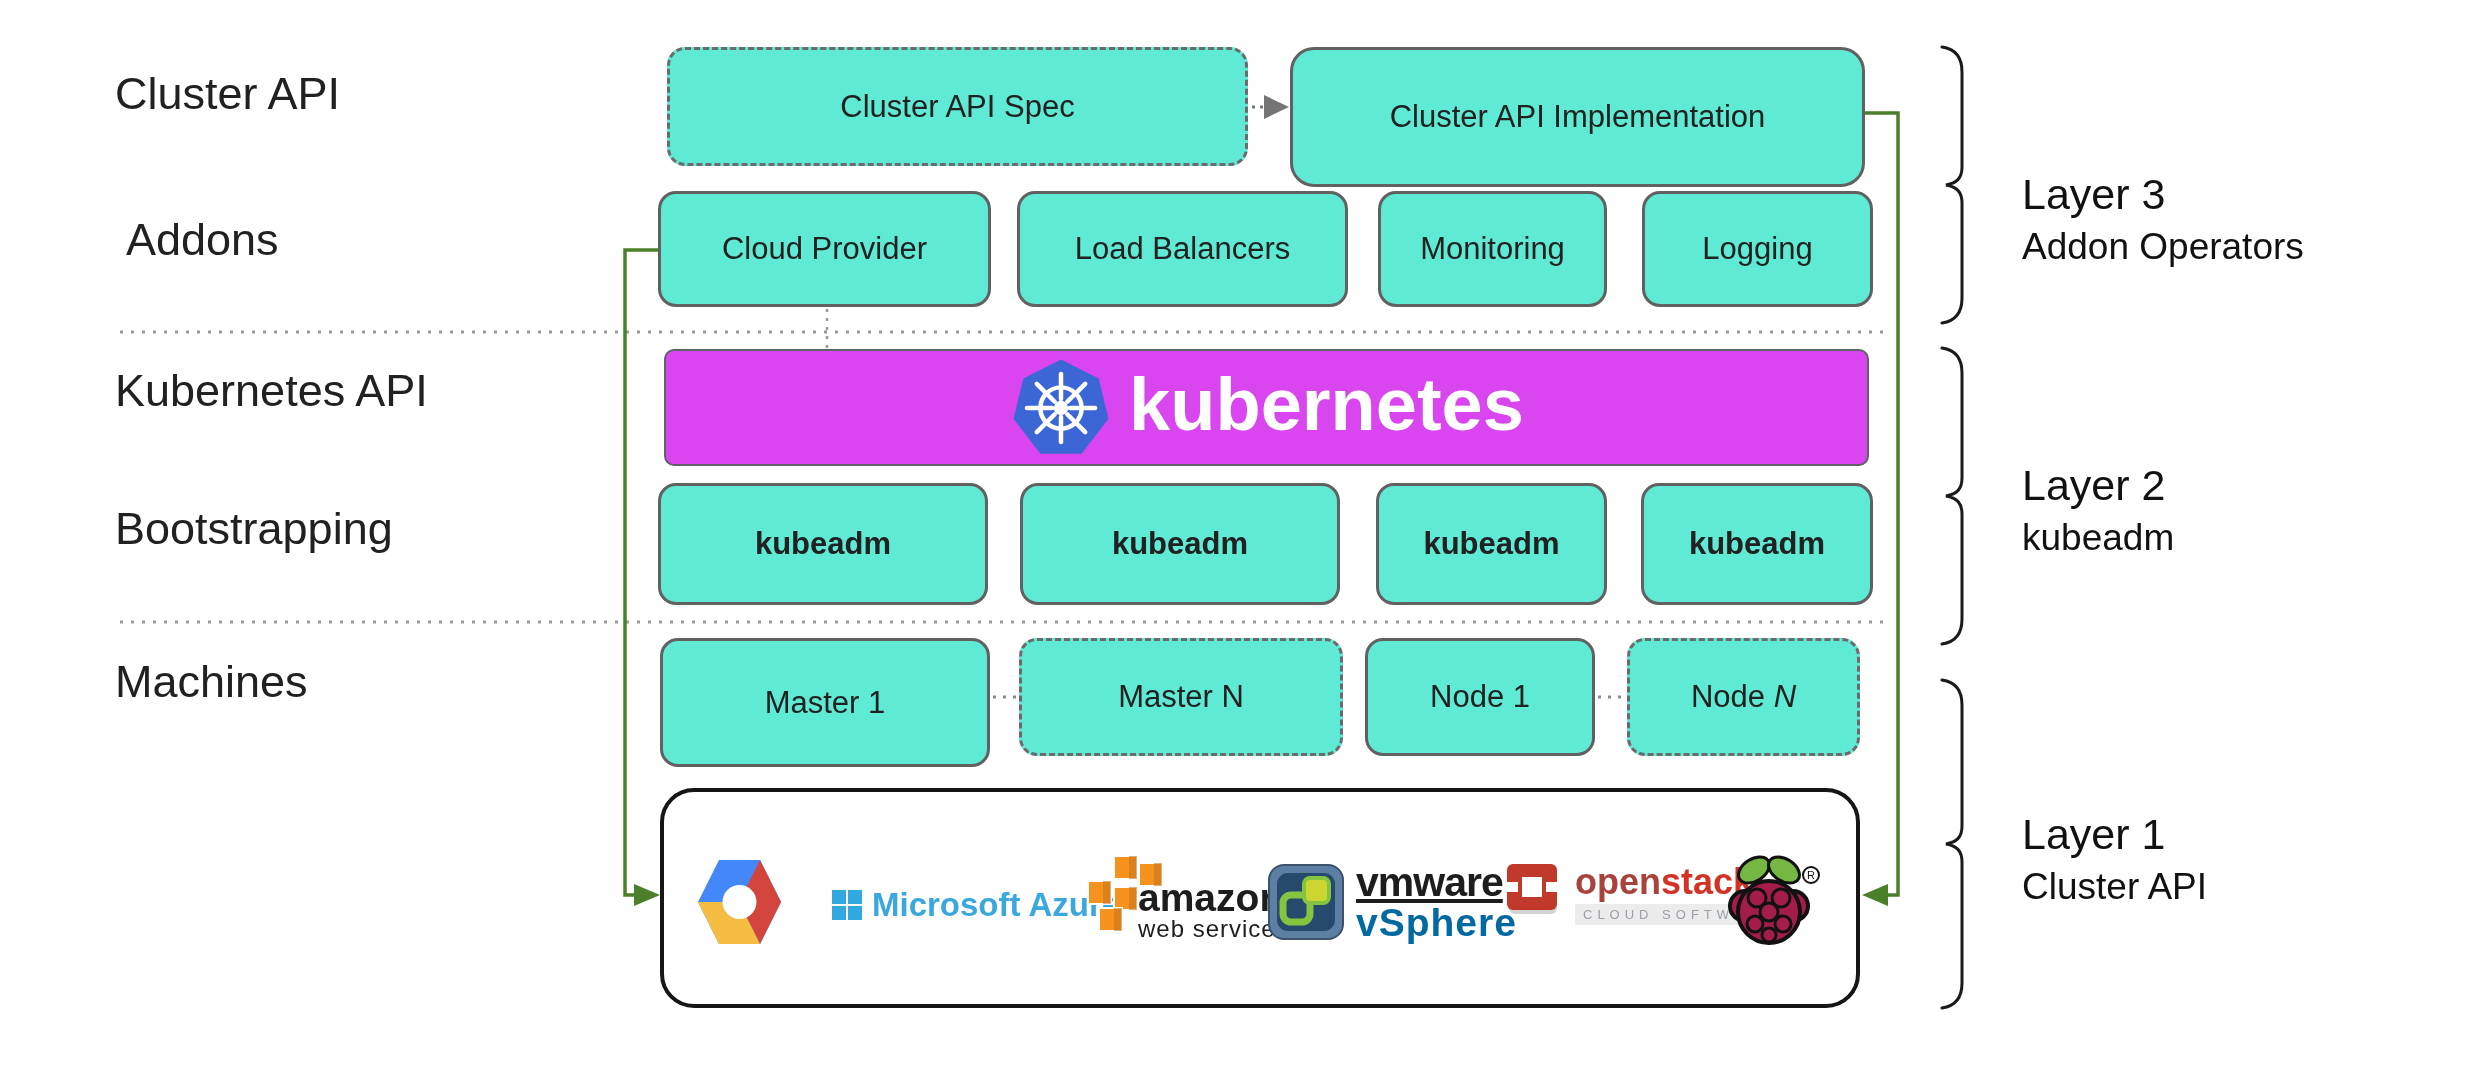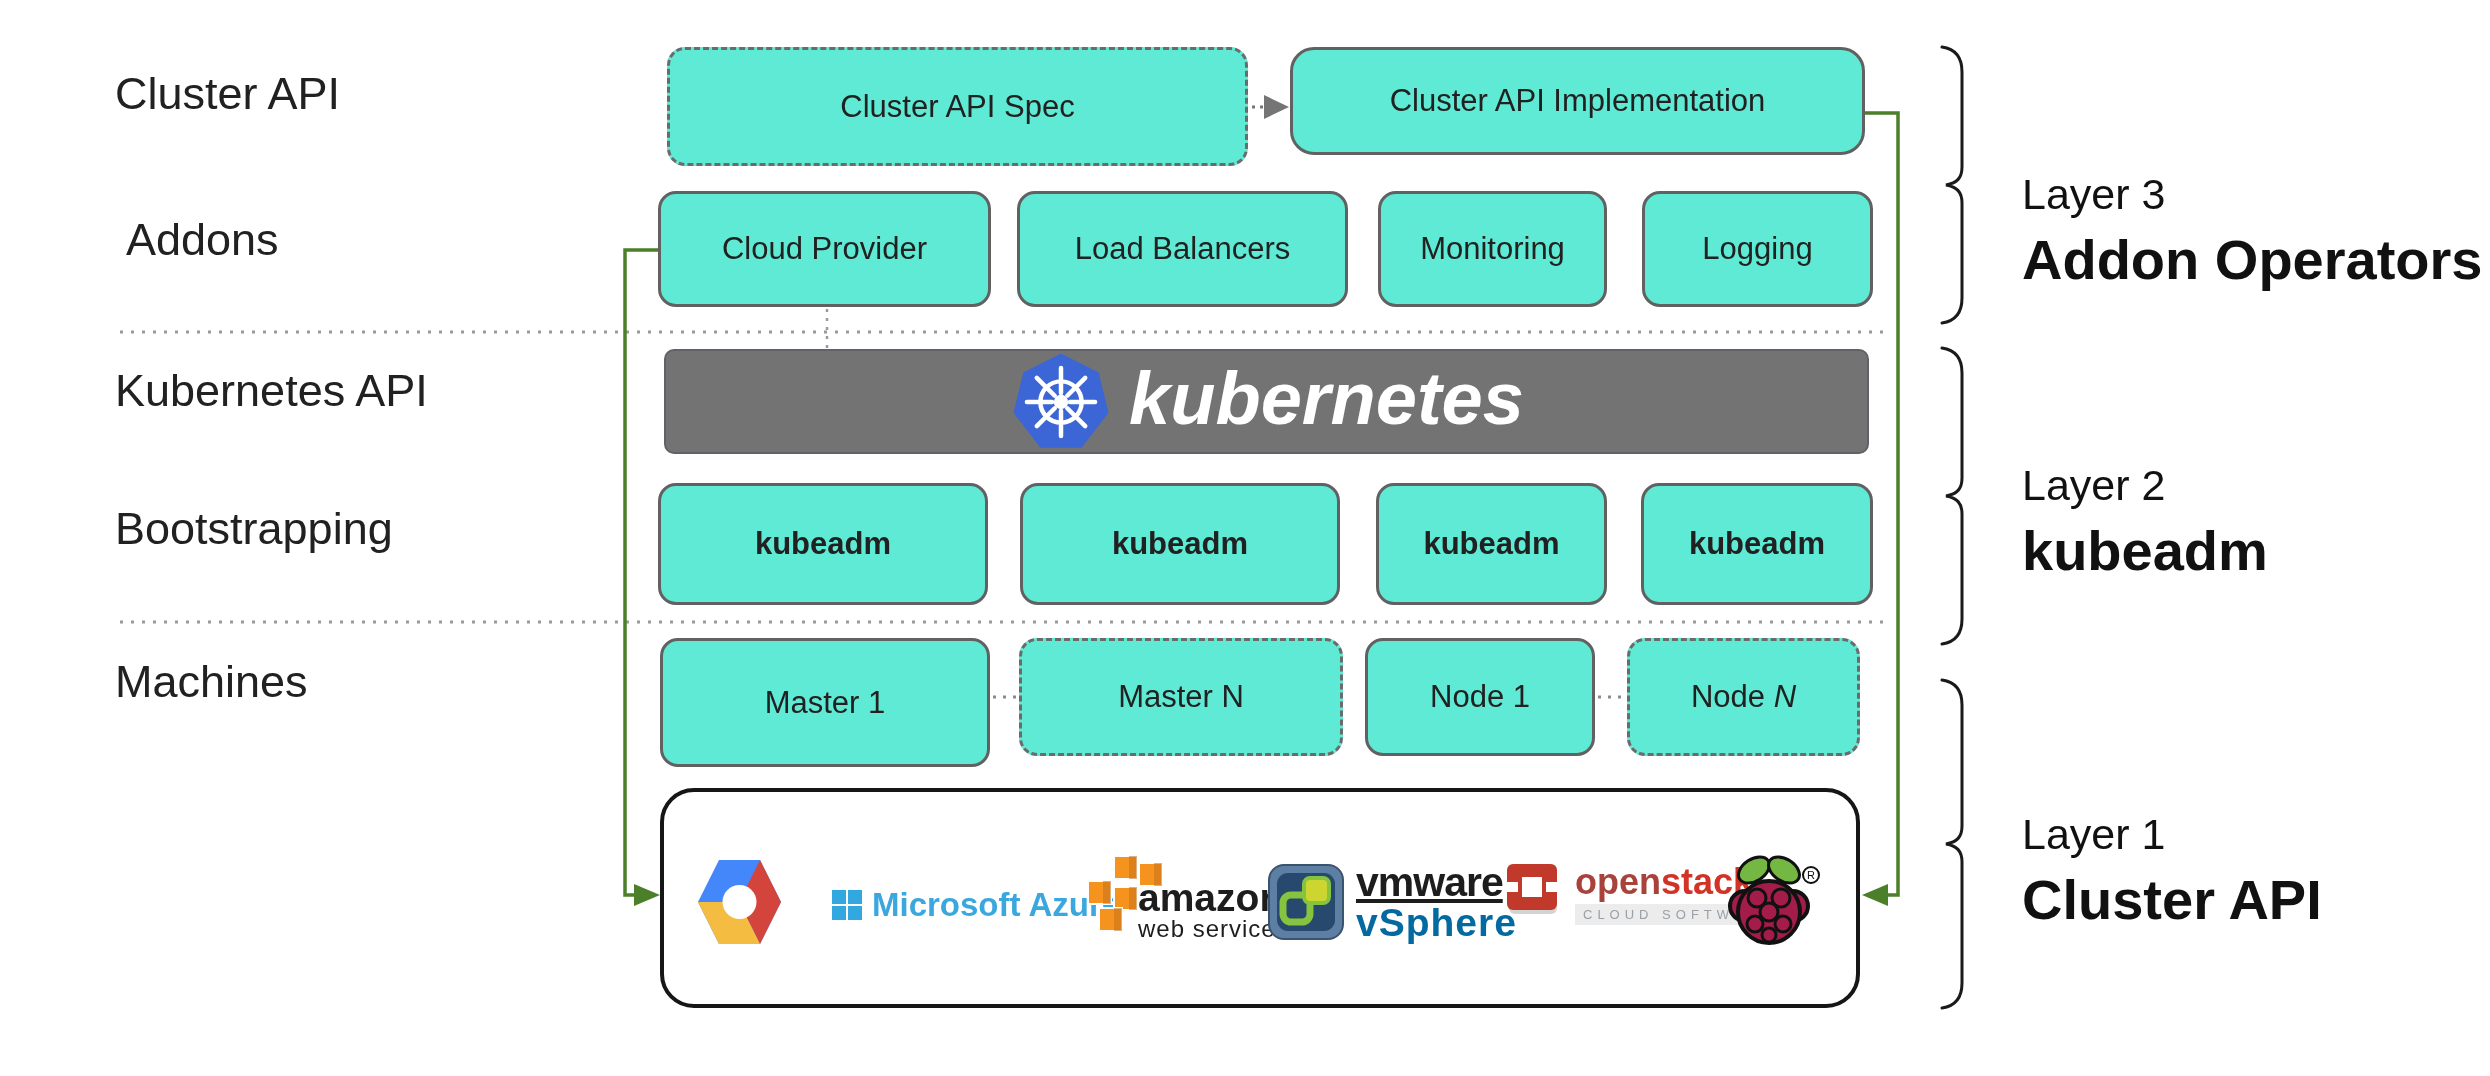--- a/index.html
+++ b/index.html
@@ -4,58 +4,58 @@
 <style>
   html,body{margin:0;padding:0;background:#fff;}
   .stage{position:relative;width:2490px;height:1076px;background:#ffffff;
          font-family:"Liberation Sans", sans-serif;color:#1f1f1f;overflow:hidden;}
   .row-label{position:absolute;font-size:45px;color:#212121;white-space:nowrap;}
   .box{position:absolute;display:flex;align-items:center;justify-content:center;
        background:#5eead4;border:3px solid #616161;border-radius:18px;
        font-size:31px;color:#212121;white-space:nowrap;box-sizing:border-box;}
   .box.dashed{border:3px dashed #6b6b6b;}
   .box.bold{font-weight:bold;}
-  .banner{position:absolute;left:664px;top:349px;width:1205px;height:105px;
-          background:#737373;border:2px solid #5f6368;border-radius:10px;
-          display:flex;align-items:center;justify-content:center;gap:16px;box-sizing:border-box;font-style:italic;}
+  .banner{position:absolute;left:664px;top:349px;width:1205px;height:117px;
+          background:#d946ef;border:2px solid #5f6368;border-radius:10px;
+          display:flex;align-items:center;justify-content:center;gap:16px;box-sizing:border-box;}
   .banner .wordmark{color:#ffffff;font-size:74px;font-weight:bold;letter-spacing:0px;
           line-height:1;padding-bottom:6px;}
   .infra{position:absolute;left:660px;top:788px;width:1200px;height:220px;
          background:#fff;border:4px solid #161616;border-radius:34px;box-sizing:border-box;}
   .prov{position:absolute;}
   .azure-text{font-size:33px;font-weight:bold;color:#3aa7de;white-space:nowrap;}
   .aws-text{font-size:39px;font-weight:800;color:#1d1d1d;line-height:0.9;white-space:nowrap;}
   .aws-sub{font-size:24px;font-weight:500;color:#1d1d1d;letter-spacing:1px;white-space:nowrap;}
   .vmw-text{font-size:41px;font-weight:800;color:#1d1d1d;letter-spacing:-1px;line-height:0.9;white-space:nowrap;text-decoration:underline;}
   .vmw-sub{font-size:39px;font-weight:700;color:#0369a1;letter-spacing:1px;white-space:nowrap;}
   .os-text{font-size:36px;font-weight:bold;line-height:1;white-space:nowrap;}
   .os-open{color:#a8423a;margin-top:40px;} .os-stack{color:#d33226;}
   .os-tm{font-size:14px;vertical-align:super;color:#d33226;}
   .os-sub{margin-top:4px;background:#ececec;color:#9aa0a6;font-size:13px;
           letter-spacing:5px;padding:3px 8px;display:inline-block;white-space:nowrap;}
   .layer-label{position:absolute;font-size:43px;color:#111;line-height:1.32;white-space:nowrap;}
-  .layer-label .sub{font-weight:bold;font-size:56px;}
+  .layer-label .sub{font-weight:normal;font-size:37px;}
   svg{display:block;}
   .overlay{position:absolute;left:0;top:0;pointer-events:none;}
 </style>
 </head>
 <body>
 
 <div class="stage">
 
   <div class="row-label" style="left:115px;top:68px">Cluster API</div>
   <div class="row-label" style="left:126px;top:214px">Addons</div>
   <div class="row-label" style="left:115px;top:365px">Kubernetes API</div>
   <div class="row-label" style="left:115px;top:503px">Bootstrapping</div>
   <div class="row-label" style="left:115px;top:656px">Machines</div>
 
   <div class="box dashed" style="left:667px;top:47px;width:581px;height:119px">
     <span>Cluster API Spec</span>
   </div>
-  <div class="box" style="left:1290px;top:47px;width:575px;height:108px;border-radius:24px">
+  <div class="box" style="left:1290px;top:47px;width:575px;height:140px;border-radius:24px">
     <span>Cluster API Implementation</span>
   </div>
 
   <div class="box" style="left:658px;top:191px;width:333px;height:116px">
     <span>Cloud Provider</span>
   </div>
   <div class="box" style="left:1017px;top:191px;width:331px;height:116px">
     <span>Load Balancers</span>
   </div>
   <div class="box" style="left:1378px;top:191px;width:229px;height:116px">

